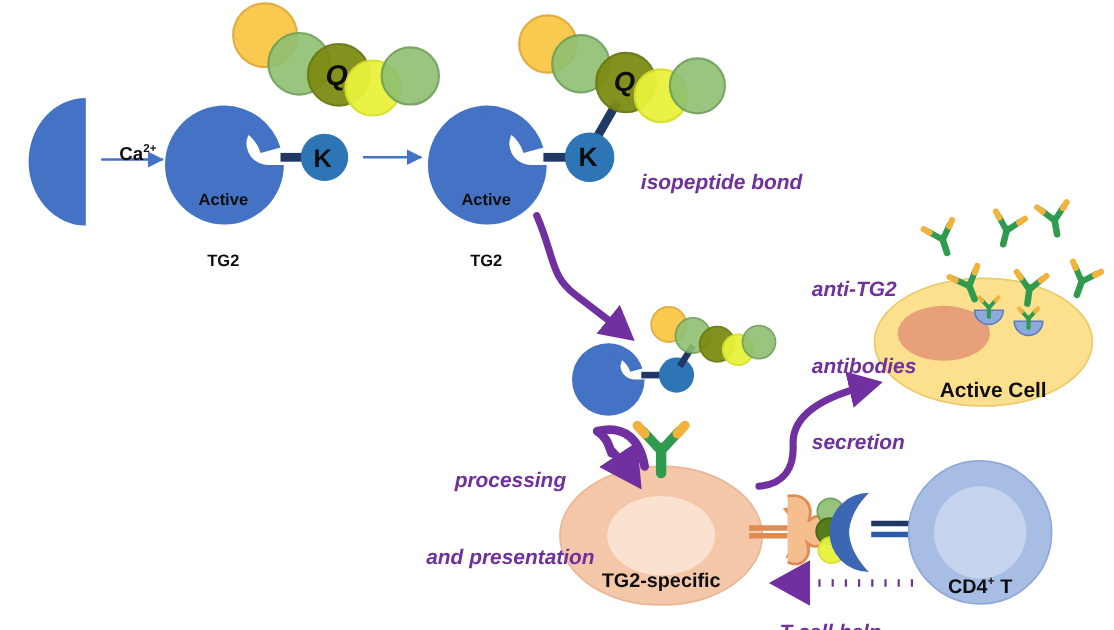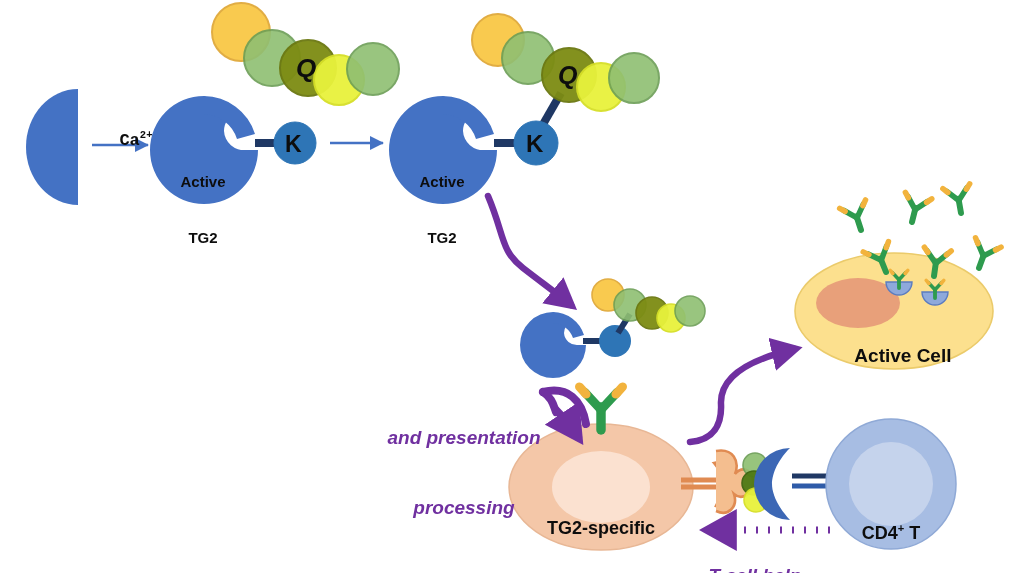--- a/index.html
+++ b/index.html
@@ -201,21 +201,21 @@
       </g>
   <g target="" transform="translate(934,276) rotate(8) scale(0.85)">
         <use href="#abY"></use>
       </g>
   <g transform="translate(979,268) rotate(20) scale(0.85)">
         <use href="#abY"></use>
       </g>
 
 </svg>
 
-<div class="lbl dark-label" style="left:99px;top:108px;font-size:17px;font-family:Liberation Mono, monospace;">
+<div class="lbl dark-label" style="left:99px;top:108px;font-size:17px;">
   <span>Ca</span><span class="sup">2+</span>
 </div>
 
 <div class="lbl dark-label" style="left:165px;top:135px;width:76px;font-size:15px;">
   <div>Active</div>
   <div>TG2</div>
 </div>
 
 <div class="lbl dark-label" style="left:285px;top:130px;font-size:23px;"><span>K</span></div>
 
@@ -223,26 +223,34 @@
   <div>Active</div>
   <div>TG2</div>
 </div>
 
 <div class="lbl dark-label" style="left:526px;top:129px;font-size:24px;"><span>K</span></div>
 
 <div class="lbl dark-label" style="left:296px;top:52px;font-size:26px;font-style:italic;"><span>Q</span></div>
 
 <div class="lbl dark-label" style="left:558px;top:60px;font-size:25px;font-style:italic;"><span>Q</span></div>
 
+<div class="lbl purple-label" style="left:572px;top:132px;font-size:19px;">
+  <span>isopeptide bond</span>
+</div>
 
 <div class="lbl purple-label" style="left:378px;top:380px;font-size:19px;text-align:center;width:172px;">
+  <div>processing</div>
   <div>and presentation</div>
-  <div>processing</div>
-</div>
-
+</div>
+
+<div class="lbl purple-label" style="left:738px;top:206px;font-size:19px;">
+  <div>anti-TG2</div>
+  <div>antibodies</div>
+  <div>secretion</div>
+</div>
 
 <div class="lbl dark-label" style="left:828px;top:320px;width:140px;font-size:19px;">
   <span>Active Cell</span>
 </div>
 
 <div class="lbl dark-label" style="left:526px;top:450px;width:150px;font-size:18px;line-height:1.75;">
   <div>TG2-specific</div>
   
 </div>
 

